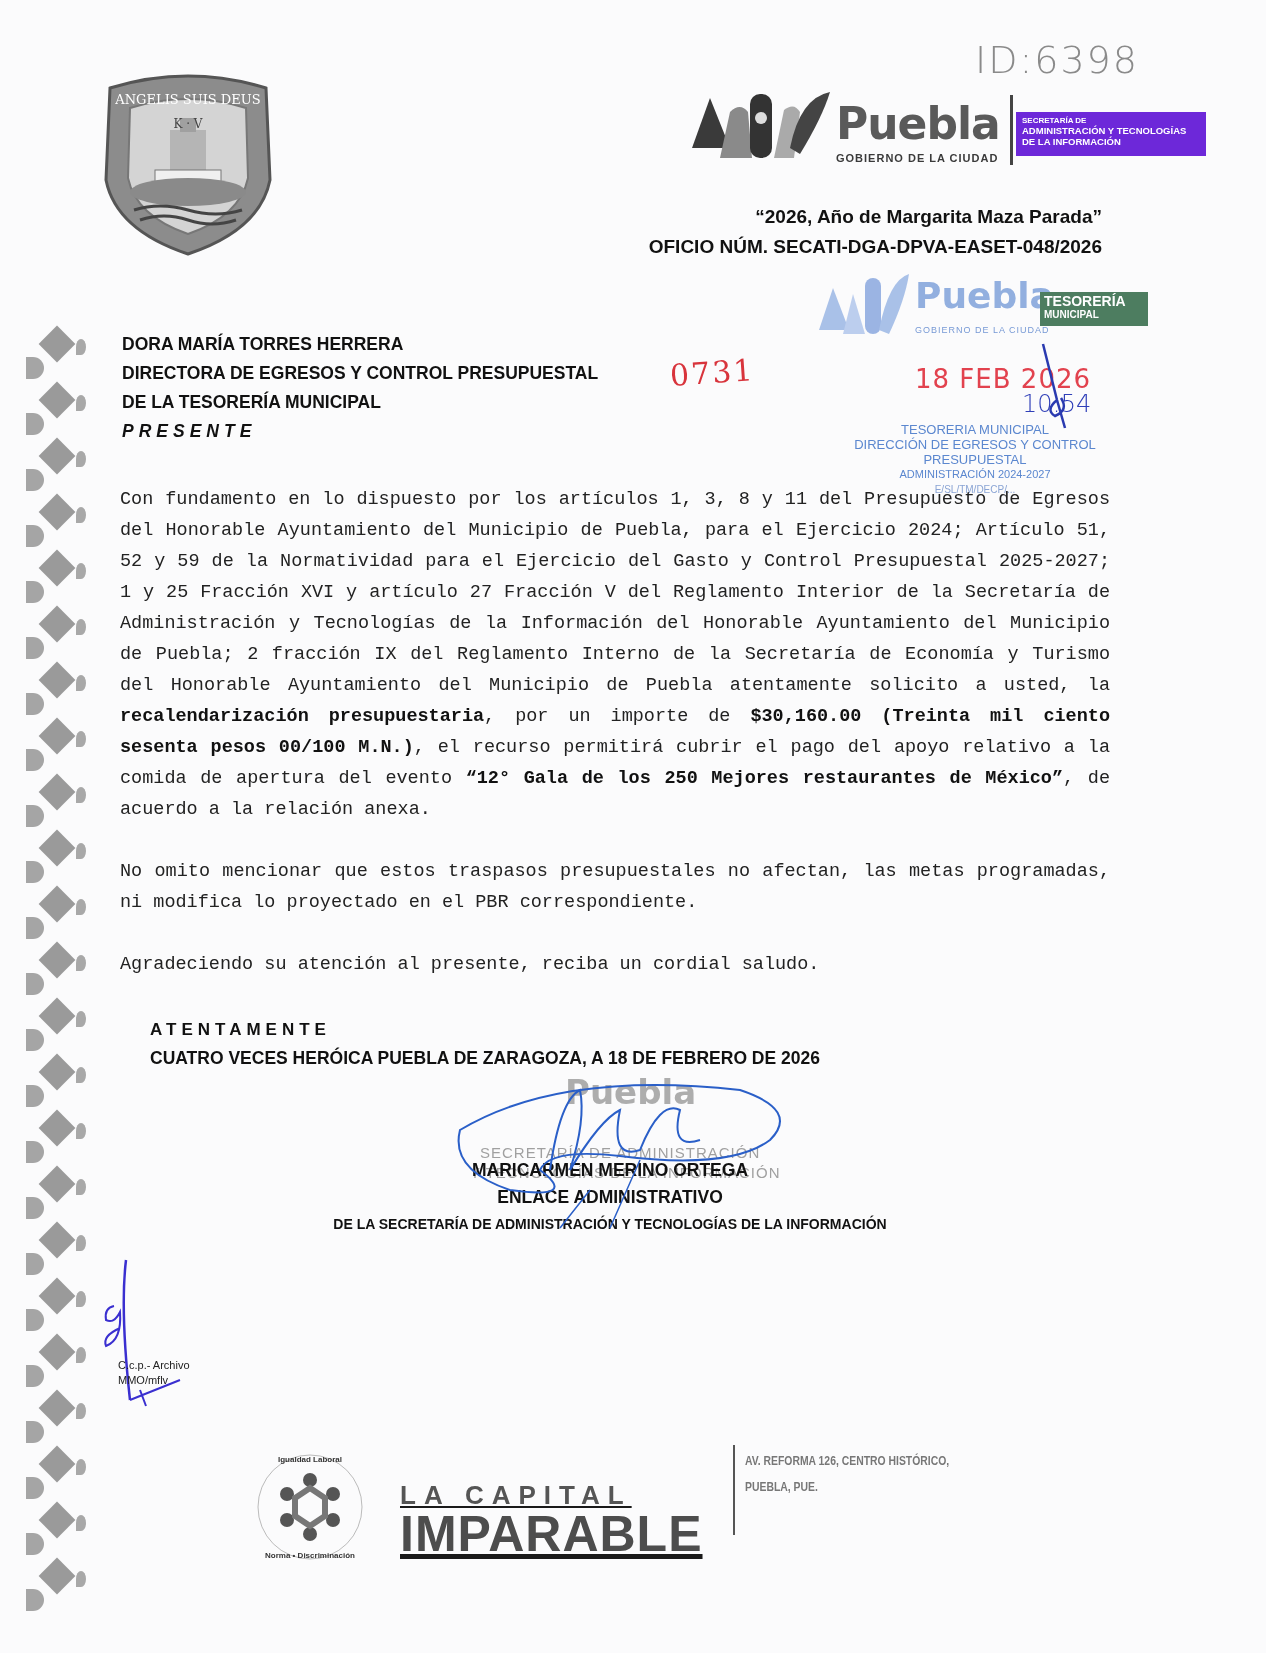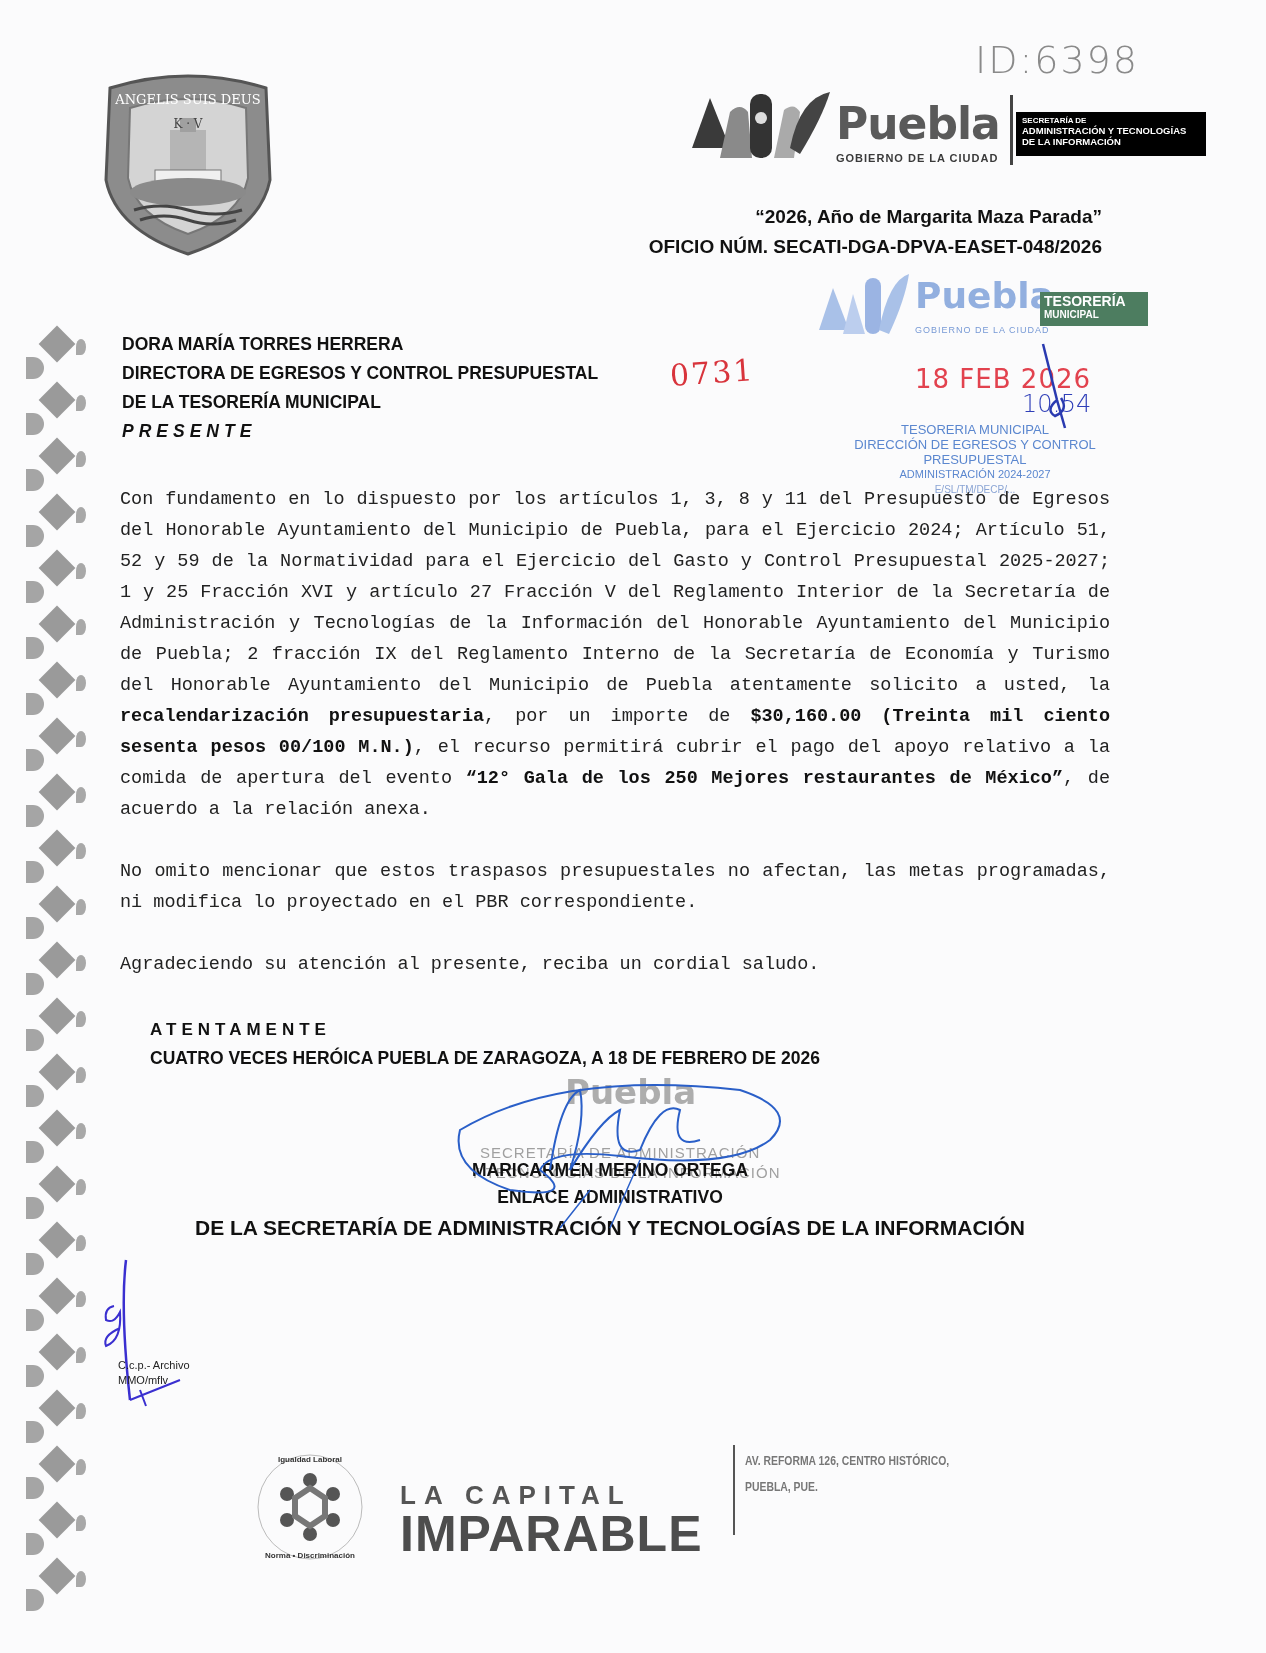--- a/index.html
+++ b/index.html
@@ -15,21 +15,21 @@
   .border-strip .motif { position:relative; height:56px; }
   .border-strip .dia { position:absolute; left:18px; top:6px; width:26px; height:26px; background:#9a9a9a; transform:rotate(45deg); }
   .border-strip .half { position:absolute; left:0; top:32px; width:18px; height:22px; background:#a5a5a5; border-radius:0 12px 12px 0; }
   .border-strip .leaf { position:absolute; left:50px; top:14px; width:10px; height:16px; background:#a8a8a8; border-radius:50% 50% 50% 0; }
 
   
   .crest { left:100px; top:70px; width:176px; height:186px; }
   .puebla-word { left:836px; top:98px; font-family:"DejaVu Sans", sans-serif; font-weight:bold; font-size:44px; color:#5a5a5a; letter-spacing:-1px; }
   .gob-ciudad { left:836px; top:152px; font-size:11px; font-weight:bold; color:#3a3a3a; letter-spacing:1px; }
   .sec-divider { left:1010px; top:95px; width:3px; height:70px; background:#444; }
-  .sec-box { left:1016px; top:112px; width:190px; height:44px; background:#000000; color:#fff; padding:4px 6px; box-sizing:border-box; }
+  .sec-box { left:1016px; top:112px; width:190px; height:44px; background:#6d28d9; color:#fff; padding:4px 6px; box-sizing:border-box; }
   .sec-box .l1 { font-size:8px; font-weight:bold; }
   .sec-box .l2 { font-size:9.5px; font-weight:bold; line-height:11px; }
 
   .handwritten-id { left:975px; top:38px; font-family:"DejaVu Sans", sans-serif; font-size:38px; color:#8a8a8a; font-weight:200; letter-spacing:2px; }
 
   .year-motto { right:164px; top:206px; font-size:19px; font-weight:bold; color:#111; }
   .oficio-num { right:164px; top:236px; font-size:19px; font-weight:bold; color:#111; }
 
   
   .stamp-tesoreria { left:815px; top:270px; width:335px; height:80px; color:#4a78c8; opacity:.75; }
@@ -61,29 +61,29 @@
 
   .sig-stamp { left:470px; top:1072px; width:330px; height:140px; color:#8a8a8a; opacity:.8; }
   .sig-stamp .pw { position:absolute; left:95px; top:0; font-family:"DejaVu Sans", sans-serif; font-weight:bold; font-size:34px; color:#9a9a9a; }
   .sig-stamp .r1 { position:absolute; left:10px; top:72px; font-size:15px; letter-spacing:1px; }
   .sig-stamp .r2 { position:absolute; left:0px; top:92px; font-size:15px; letter-spacing:1px; }
   .sig-svg { left:440px; top:1060px; width:360px; height:170px; }
 
   .signer { left:150px; top:1160px; width:920px; text-align:center; color:#111; font-weight:bold; }
   .signer .name { font-size:17.5px; }
   .signer .role { font-size:17.5px; margin-top:6px; }
-  .signer .dep1 { font-size:21px; margin-top:8px; }
+  .signer .dep1 { font-size:14px; margin-top:8px; }
   .signer .dep2 { font-size:17.5px; margin-top:6px; }
 
   .initials-svg { left:100px; top:1250px; width:120px; height:160px; }
   .ccp { left:118px; top:1358px; font-size:11px; color:#222; line-height:15px; }
 
   
   .footer-seal { left:255px; top:1452px; width:110px; height:110px; }
-  .footer-capital { left:400px; top:1480px; }
+  .footer-capital { left:400px; top:1480px;text-decoration:underline; }
   .footer-capital .lc { font-size:26px; font-weight:bold; letter-spacing:8px; color:#555; }
   .footer-capital .imp { font-size:50px; font-weight:bold; color:#4d4d4d; letter-spacing:1px; line-height:50px; margin-top:-2px; }
   .footer-divider { left:733px; top:1445px; width:2px; height:90px; background:#555; }
   .footer-address { left:745px; top:1448px; font-size:13px; font-weight:bold; color:#777; line-height:26px; font-family:"Liberation Sans", sans-serif; transform:scaleX(.8); transform-origin:left; }
 </style>
 </head>
 <body>
 
 <div class="abs border-strip" id="border">
     <div class="motif">

